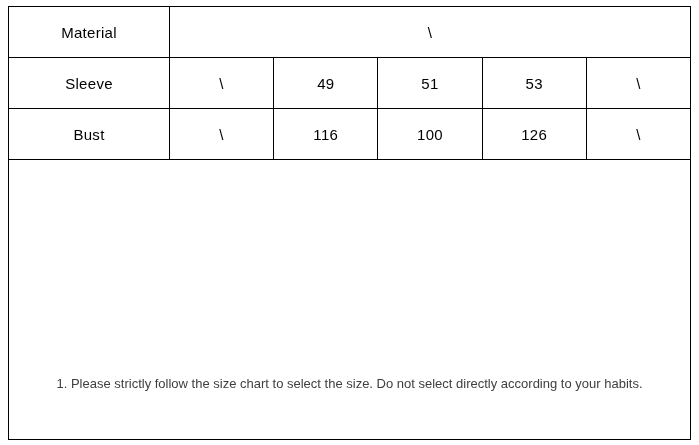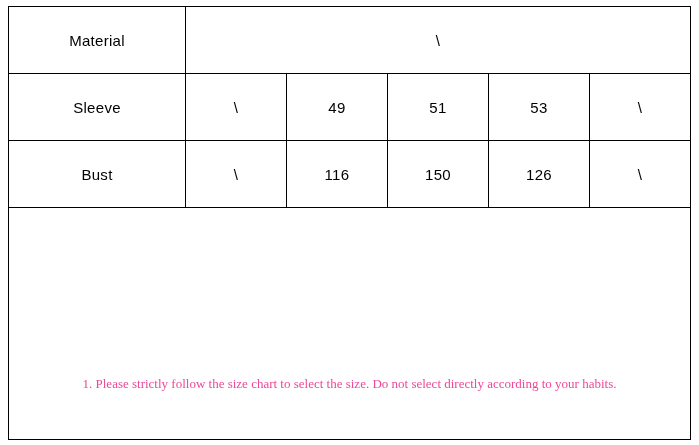--- a/index.html
+++ b/index.html
@@ -37,44 +37,44 @@
     width: 683px;
     border-collapse: collapse;
     table-layout: fixed;
   }
   table.size-table td {
     border: 1px solid #000000;
     text-align: center;
     vertical-align: middle;
     font-size: 15px;
     height: 50px;
-    padding: 8px;
+    padding: 0;
     font-family: "Liberation Sans", sans-serif;
     letter-spacing: 0.3px;
   }
   td.label-cell {
     width: 160px;
   }
   td.data-cell {
     width: 104px;
   }
   td.material-value {
     text-align: center;
   }
   .notes {
     position: absolute;
     left: 8px;
     top: 371px;
     width: 683px;
     box-sizing: border-box;
     text-align: center;
-    color: #ec4899;
+    color: #404040;
     font-size: 13px;
     line-height: 26px;
-    font-family: Liberation Serif, serif;
+    font-family: Liberation Sans, sans-serif;
   }
   .note-line {
     display: block;
     white-space: nowrap;
   }
 </style>
 </head>
 <body>
 
 <div class="page">
@@ -92,21 +92,21 @@
         <td class="data-cell">\</td>
         <td class="data-cell">49</td>
         <td class="data-cell">51</td>
         <td class="data-cell">53</td>
         <td class="data-cell">\</td>
       </tr>
       <tr>
         <td class="label-cell">Bust</td>
         <td class="data-cell">\</td>
         <td class="data-cell">116</td>
-        <td class="data-cell">150</td>
+        <td class="data-cell">100</td>
         <td class="data-cell">126</td>
         <td class="data-cell">\</td>
       </tr>
     </tbody>
   </table>
 
   <div class="notes">
     <span class="note-line">1. Please strictly follow the size chart  to select the size. Do not select directly according to your habits.</span>
   </div>
 

